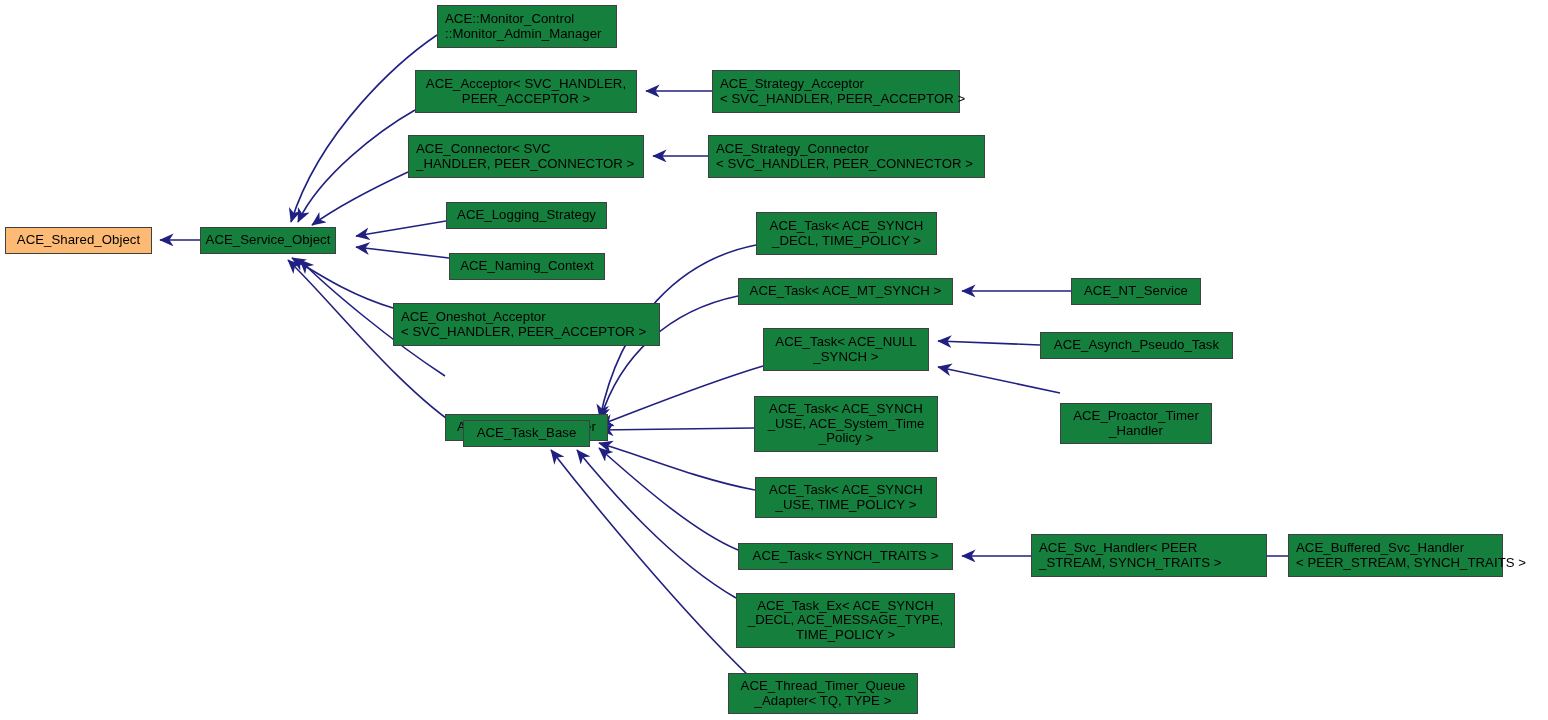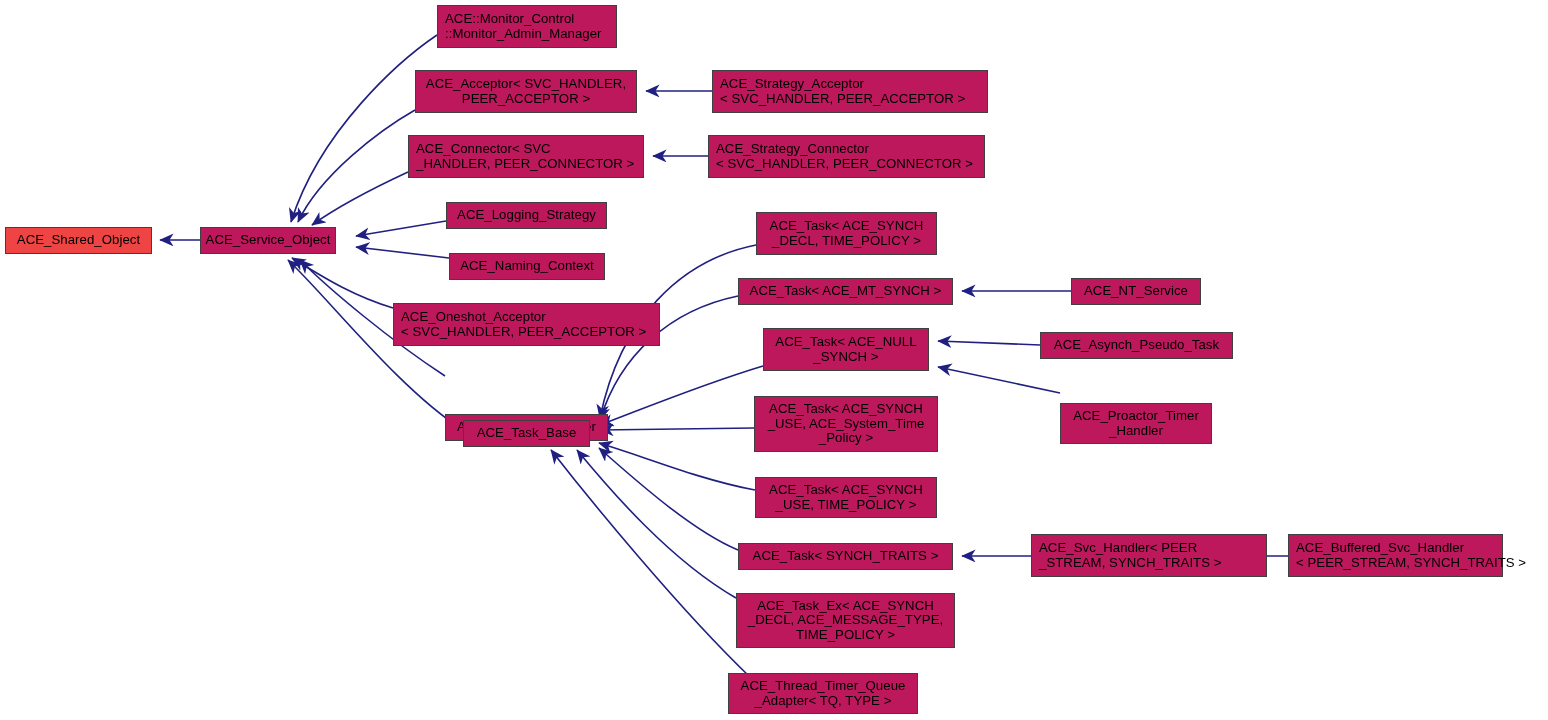--- a/index.html
+++ b/index.html
@@ -21,34 +21,34 @@
     position: absolute;
     left: 0;
     top: 0;
     width: 1548px;
     height: 720px;
   }
   .node {
     position: absolute;
     box-sizing: border-box;
     border: 1px solid #404040;
-    background: #be185d;
+    background: #15803d;
     display: flex;
     align-items: center;
     justify-content: center;
     text-align: center;
     font-size: 13.2px;
     line-height: 14.6px;
     color: #000000;
     white-space: pre;
     letter-spacing: 0.05px;
     z-index: 2;
   }
   .node.highlight {
-    background: #ef4444;
+    background: #fdba74;
   }
   .node.left-align {
     justify-content: flex-start;
     text-align: left;
     padding-left: 7px;
   }
   .node-label {
     display: block;
     white-space: pre;
   }
@@ -90,21 +90,21 @@
         <path d="M 1288,556 L 1250,556" fill="none" stroke="#202080" stroke-width="1.6" marker-end="url(#arrowhead)"></path>
       </g>
   </svg>
   <div id="nodes-layer">
       <div class="node highlight" style="left: 5px; top: 227px; width: 147px; height: 27px;"><span class="node-label">ACE_Shared_Object</span></div>
       <div class="node" style="left: 200px; top: 227px; width: 136px; height: 27px;"><span class="node-label">ACE_Service_Object</span></div>
       <div class="node left-align" style="left: 437px; top: 5px; width: 180px; height: 43px;"><span class="node-label">ACE::Monitor_Control
 ::Monitor_Admin_Manager</span></div>
       <div class="node" style="left: 415px; top: 70px; width: 222px; height: 43px;"><span class="node-label">ACE_Acceptor&lt; SVC_HANDLER,
 PEER_ACCEPTOR &gt;</span></div>
-      <div class="node left-align" style="left: 712px; top: 70px; width: 276px; height: 43px;"><span class="node-label">ACE_Strategy_Acceptor
+      <div class="node left-align" style="left: 712px; top: 70px; width: 248px; height: 43px;"><span class="node-label">ACE_Strategy_Acceptor
 &lt; SVC_HANDLER, PEER_ACCEPTOR &gt;</span></div>
       <div class="node left-align" style="left: 408px; top: 135px; width: 236px; height: 43px;"><span class="node-label">ACE_Connector&lt; SVC
 _HANDLER, PEER_CONNECTOR &gt;</span></div>
       <div class="node left-align" style="left: 708px; top: 135px; width: 277px; height: 43px;"><span class="node-label">ACE_Strategy_Connector
 &lt; SVC_HANDLER, PEER_CONNECTOR &gt;</span></div>
       <div class="node" style="left: 446px; top: 202px; width: 161px; height: 27px;"><span class="node-label">ACE_Logging_Strategy</span></div>
       <div class="node" style="left: 449px; top: 253px; width: 156px; height: 27px;"><span class="node-label">ACE_Naming_Context</span></div>
       <div class="node left-align" style="left: 393px; top: 303px; width: 267px; height: 43px;"><span class="node-label">ACE_Oneshot_Acceptor
 &lt; SVC_HANDLER, PEER_ACCEPTOR &gt;</span></div>
       <div class="node" style="left: 445px; top: 370px; width: 163px; height: 27px; margin-top: 44px;"><span class="node-label">ACE_Service_Manager</span></div>

